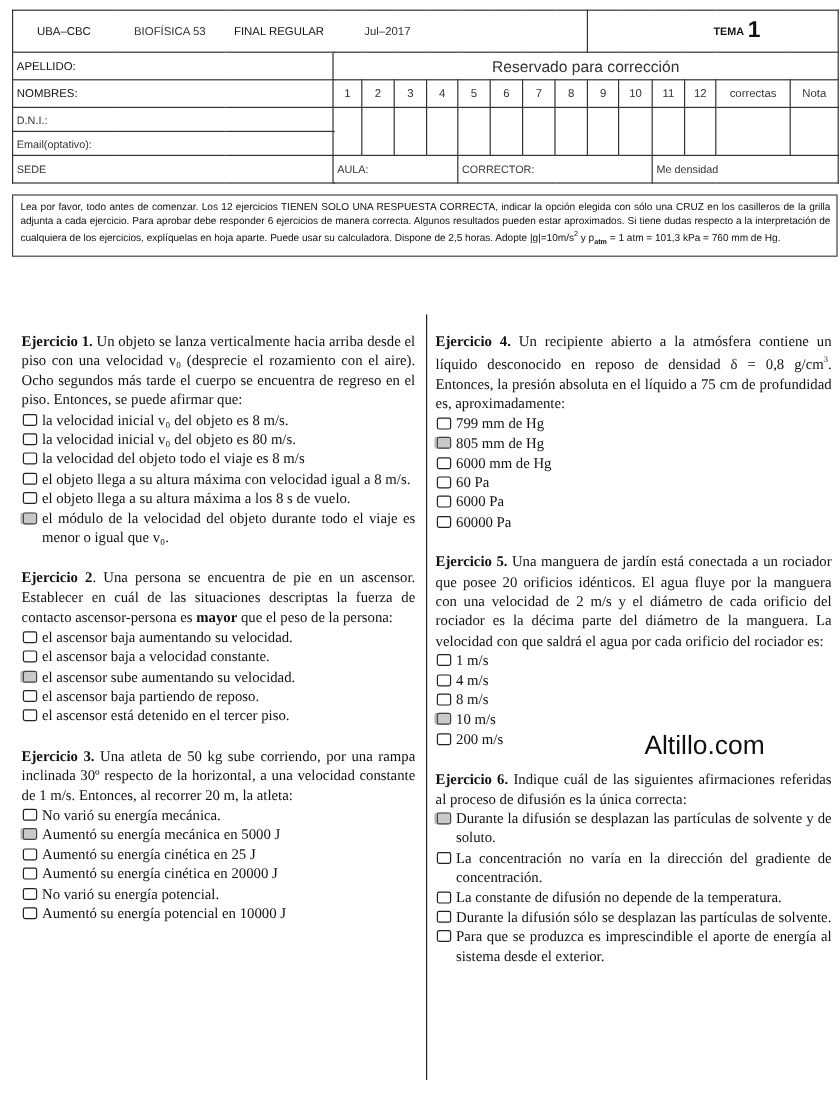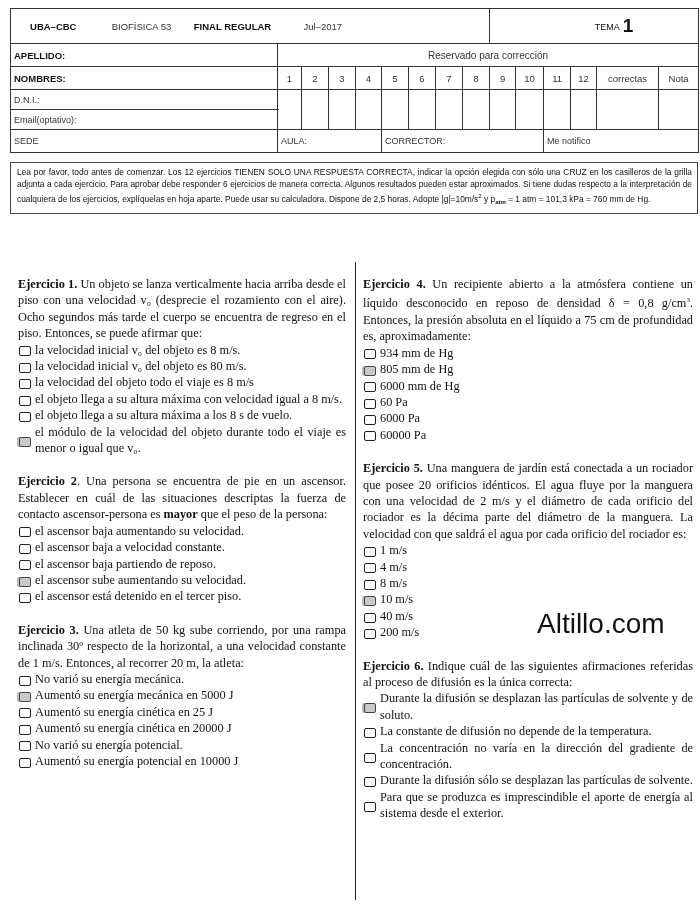--- a/index.html
+++ b/index.html
@@ -4,45 +4,45 @@
 <style>
   html, body { margin:0; padding:0; background:#fff; }
   body { width:700px; height:917px; position:relative; overflow:hidden; color:#111; }
 
   
   .hdr { position:absolute; left:10px; top:8px; width:687px; border-collapse:collapse; table-layout:fixed; font-family:"Liberation Sans","DejaVu Sans",sans-serif; font-size:9.5px; }
   .hdr td { border:1px solid #333; padding:0 3px; height:22px; vertical-align:middle; white-space:nowrap; overflow:hidden; }
   .hdr .toprow td { height:34px; border-left:none; border-right:none; }
   .hdr .toprow td.first { border-left:1px solid #333; }
   .hdr .toprow td.last { border-right:1px solid #333; }
-  .hdr .b { font-weight:bold; }
+  .hdr .b { font-weight:normal; }
   .hdr .c { text-align:center; }
   .hdr .light { color:#333; }
   .tema-num { font-size:19px; font-weight:bold; vertical-align:-2px; margin-left:3px; }
-  .tema-lbl { font-size:9px; font-weight:normal;margin-left:40px; }
+  .tema-lbl { font-size:9px; font-weight:bold;margin-left:40px; }
   .hdr .short td { height:19px; }
 
   
   .instr { position:absolute; left:10px; top:162px; width:675px; padding:3px 5px 4px 6px; border:1px solid #444; font-family:"Liberation Sans","DejaVu Sans",sans-serif; font-size:8.4px; line-height:12.2px; text-align:justify; }
   .instr sub { font-size:6px; font-weight:bold; }
 
   
   .divider { position:absolute; left:355px; top:262px; width:1px; height:638px; background:#222; }
   .col { position:absolute; top:276px; font-family:"Liberation Serif","DejaVu Serif",serif; font-size:12.3px; line-height:16.4px; }
   .col.left { left:18px; width:328px; }
   .col.right { left:363px; width:330px; }
   .ex { margin:0 0 17px 0; }
   .ex p { margin:0; text-align:justify; }
   .ex .lbl { font-weight:bold; }
-  .opt { display:flex; align-items:center; }
+  .opt { display:flex; align-items:flex-start; }
   .opt .box { flex:0 0 auto; width:10px; height:8px; border:1.2px solid #222; border-radius:2px; margin:3px 4px 0 1px; }
   .opt .box.thick { border-width:1.8px; }
   .opt .box.marked { background:#c9c9c9; border-color:#444; box-shadow:-2px 0 0 #bbb; }
   .opt .txt { flex:1; text-align:justify; }
-  .watermark { position:absolute; left:537px; top:608px; font-family:"Liberation Sans","DejaVu Sans",sans-serif; font-size:28px; color:#111; }
+  .watermark { position:absolute; left:537px; top:608px; font-family:"Liberation Sans","DejaVu Sans",sans-serif; font-size:22px; color:#111; }
 </style>
 </head>
 <body>
 
 <table class="hdr">
   <colgroup>
     <col style="width:85px">
       <col style="width:92px">
       <col style="width:90px">
       <col style="width:0px">
@@ -66,21 +66,21 @@
     <td class="first c b" colspan="1">UBA–CBC</td>
     <td class="c light">BIOFÍSICA 53</td>
     <td class="c b" colspan="2">FINAL REGULAR</td>
     <td colspan="8" class="light" style="padding-left:26px; border-right:1px solid #333;">Jul–2017</td>
     <td colspan="6" class="last c">
       <span class="tema-lbl">TEMA</span><span class="tema-num">1</span>
     </td>
   </tr>
   <tr>
     <td colspan="4" class="b">APELLIDO:</td>
-    <td colspan="14" class="c light" style="font-size:10px">Reservado para corrección</td>
+    <td colspan="14" class="c light" style="font-size:13px">Reservado para corrección</td>
   </tr>
   <tr>
     <td colspan="4" class="b">NOMBRES:</td>
     <td class="c light">1</td>
     <td class="c light">2</td>
     <td class="c light">3</td>
     <td class="c light">4</td>
     <td class="c light">5</td>
     <td class="c light">6</td>
     <td class="c light">7</td>
@@ -109,21 +109,21 @@
     <td rowspan="2"></td>
     <td rowspan="2"></td>
   </tr>
   <tr class="short">
     <td colspan="4" class="light" style="font-size:9px">Email(optativo):</td>
   </tr>
   <tr>
     <td colspan="4" class="light" style="font-size:9px">SEDE</td>
     <td colspan="4" class="light" style="font-size:9px">AULA:</td>
     <td colspan="6" class="light" style="font-size:9px">CORRECTOR:</td>
-    <td colspan="4" class="light" style="font-size:9px">Me notifico</td>
+    <td colspan="4" class="light" style="font-size:9px">Me densidad</td>
   </tr>
 </tbody>
   </table>
 
 <div class="instr">
   <div><span>Lea por favor, todo antes de comenzar. Los 12 ejercicios TIENEN SOLO UNA RESPUESTA CORRECTA, indicar la opción elegida con sólo una CRUZ en los casilleros de la grilla adjunta a cada ejercicio. Para aprobar debe responder 6 ejercicios de manera correcta. Algunos resultados pueden estar aproximados. Si tiene dudas respecto a la interpretación de cualquiera de los ejercicios, explíquelas en hoja aparte. Puede usar su calculadora. Dispone de 2,5 horas. Adopte |g|=10m/s</span><sup style="font-size:6px">2</sup><span> y  p</span><sub>atm</sub><span> = 1 atm = 101,3 kPa = 760 mm de Hg.</span></div>
 </div>
 
 <div class="divider"></div>
 
@@ -161,28 +161,28 @@
     <p><span class="lbl">Ejercicio 2</span><span>. Una persona se encuentra de pie en un ascensor. Establecer en cuál de las situaciones descriptas la fuerza de contacto ascensor-persona es </span><b>mayor</b><span> que el peso de la persona:</span></p>
     <div class="opt">
         <span class="box"></span>
         <span class="txt">el ascensor baja aumentando su velocidad.</span>
       </div>
     <div class="opt">
         <span class="box"></span>
         <span class="txt">el ascensor baja a velocidad constante.</span>
       </div>
     <div class="opt">
+        <span class="box marked"></span>
+        <span class="txt">el ascensor sube aumentando su velocidad.</span>
+      </div>
+    <div class="opt">
         <span class="box"></span>
         <span class="txt">el ascensor baja partiendo de reposo.</span>
       </div>
     <div class="opt">
-        <span class="box marked"></span>
-        <span class="txt">el ascensor sube aumentando su velocidad.</span>
-      </div>
-    <div class="opt">
         <span class="box"></span>
         <span class="txt">el ascensor está detenido en el tercer  piso.</span>
       </div>
   </div>
 
   <div class="ex">
     <p><span class="lbl">Ejercicio 3.</span><span> Una atleta de 50 kg sube corriendo, por una rampa inclinada 30º respecto de la horizontal, a una velocidad constante de 1 m/s. Entonces, al recorrer 20 m, la atleta:</span></p>
     <div class="opt">
         <span class="box"></span>
         <span class="txt">No varió su energía mecánica.</span>
@@ -209,21 +209,21 @@
       </div>
   </div>
 </div>
 
 <div class="col right">
 
   <div class="ex">
     <p><span class="lbl">Ejercicio 4.</span><span> Un recipiente abierto a la atmósfera contiene un líquido desconocido en reposo de densidad δ = 0,8  g/cm</span><sup style="font-size:7px">3</sup><span>. Entonces, la presión absoluta en el líquido a 75 cm de profundidad es, aproximadamente:</span></p>
     <div class="opt">
         <span class="box"></span>
-        <span class="txt">934 mm de Hg</span>
+        <span class="txt">799 mm de Hg</span>
       </div>
     <div class="opt">
         <span class="box marked"></span>
         <span class="txt">805 mm de Hg</span>
       </div>
     <div class="opt">
         <span class="box thick"></span>
         <span class="txt">6000 mm de Hg</span>
       </div>
     <div class="opt">
@@ -252,45 +252,41 @@
       </div>
     <div class="opt">
         <span class="box"></span>
         <span class="txt">8 m/s</span>
       </div>
     <div class="opt">
         <span class="box marked"></span>
         <span class="txt">10 m/s</span>
       </div>
     <div class="opt">
-        <span class="box thick"></span>
-        <span class="txt">40 m/s</span>
-      </div>
-    <div class="opt">
         <span class="box"></span>
         <span class="txt">200 m/s</span>
       </div>
   </div>
 
   <div class="ex">
     <p><span class="lbl">Ejercicio 6.</span><span> Indique cuál de las siguientes afirmaciones referidas al proceso de difusión es la única correcta:</span></p>
     <div class="opt">
         <span class="box marked"></span>
         <span class="txt">Durante la difusión se desplazan las partículas de solvente y de soluto.</span>
       </div>
     <div class="opt">
+        <span class="box"></span>
+        <span class="txt"> La concentración no varía en la dirección del gradiente de concentración.</span>
+      </div>
+    <div class="opt">
         <span class="box thick"></span>
         <span class="txt"> La constante de difusión no depende de la temperatura.</span>
       </div>
     <div class="opt">
         <span class="box"></span>
-        <span class="txt"> La concentración no varía en la dirección del gradiente de concentración.</span>
-      </div>
-    <div class="opt">
-        <span class="box"></span>
         <span class="txt">Durante la difusión sólo se desplazan las partículas de solvente.</span>
       </div>
     <div class="opt">
         <span class="box thick"></span>
         <span class="txt">Para que se produzca es imprescindible el aporte de energía al sistema desde el exterior.</span>
       </div>
   </div>
 </div>
 
 <div class="watermark">Altillo.com</div>

